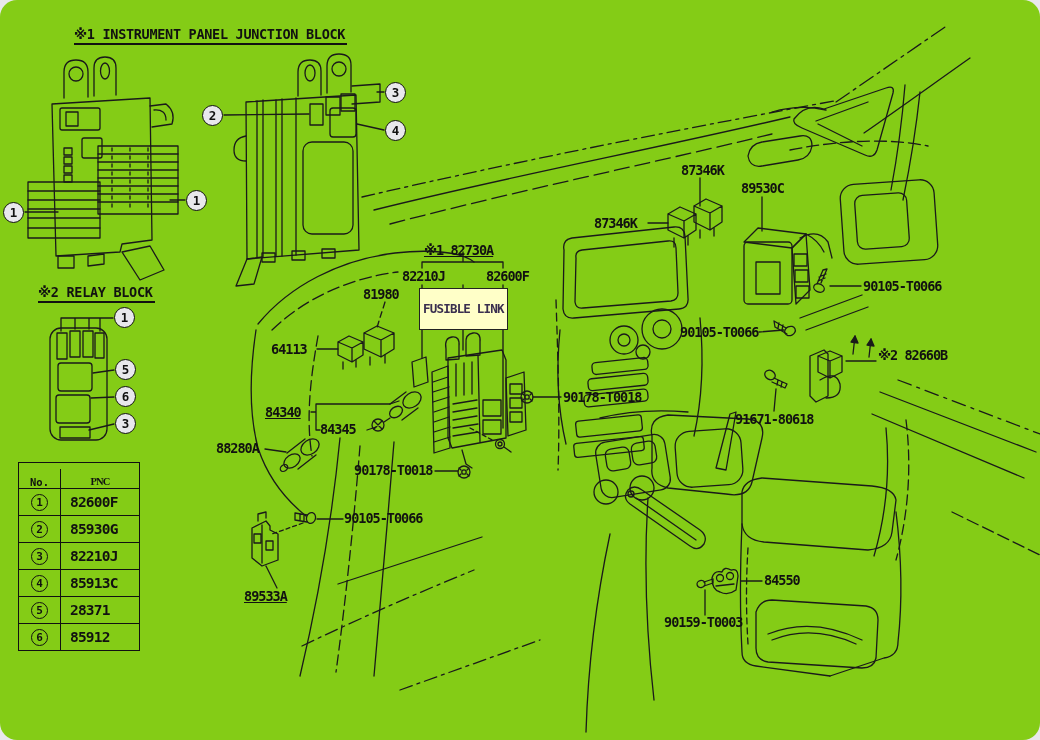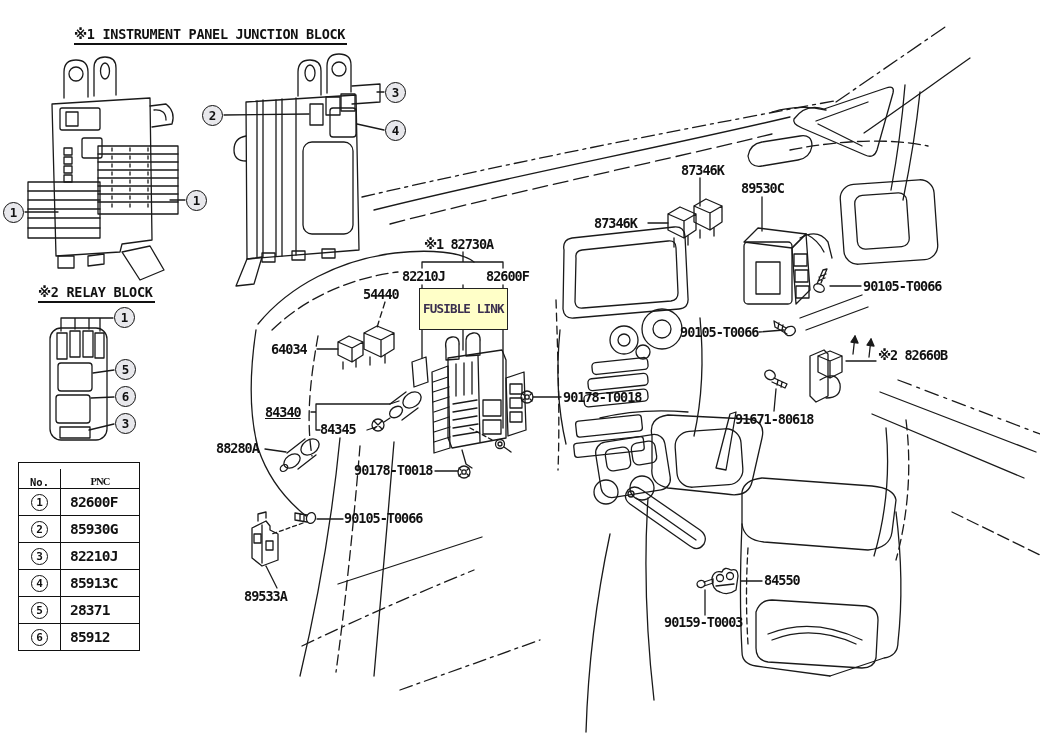--- a/index.html
+++ b/index.html
@@ -1,17 +1,17 @@
 <!DOCTYPE html>
 <html><head>
 <meta charset="utf-8">
 <style>
   html,body{margin:0;padding:0;background:#e8e8ec;}
-  #stage{position:relative;width:1040px;height:740px;background:#ffffff;overflow:hidden;
-         font-family:"DejaVu Sans Mono","DejaVu Sans",monospace;}
+  #stage{position:relative;width:1040px;height:740px;background:#84cc16;overflow:hidden;
+         font-family:"DejaVu Sans Mono","DejaVu Sans",monospace;border-radius:17px;}
   #art{position:absolute;left:0;top:0;}
   .lbl{position:absolute;font:bold 13.5px/1.15 "DejaVu Sans Mono","DejaVu Sans",monospace;
        letter-spacing:-1px;color:#111;white-space:nowrap;}
   .title{position:absolute;font:bold 13.5px/1.2 "DejaVu Sans Mono","DejaVu Sans",monospace;
        letter-spacing:-0.3px;color:#111;border-bottom:2px solid #111;padding:0 2px 1px 0;white-space:nowrap;}
   .co{position:absolute;width:21px;height:21px;border:1.7px solid #111;border-radius:50%;
       display:flex;align-items:center;justify-content:center;
       font:bold 12.5px "DejaVu Sans Mono",monospace;color:#111;box-sizing:border-box;background:#e8e8ec;}
   .fus{position:absolute;background:#ffffc8;border:1.4px solid #222;
        font:bold 12.5px/1.1 "DejaVu Sans Mono","DejaVu Sans",monospace;letter-spacing:-0.8px;
@@ -321,36 +321,36 @@
   <div class="co" style="left:385px;top:82px;">3</div>
   <div class="co" style="left:385px;top:120px;">4</div>
   <div class="co" style="left:114px;top:307px;">1</div>
   <div class="co" style="left:115px;top:359px;">5</div>
   <div class="co" style="left:115px;top:386px;">6</div>
   <div class="co" style="left:115px;top:413px;">3</div>
 
   <div class="lbl" style="left:681px;top:163px;">87346K</div>
   <div class="lbl" style="left:741px;top:181px;">89530C</div>
   <div class="lbl" style="left:594px;top:216px;">87346K</div>
-  <div class="lbl" style="left:424px;top:237px;">※1 82730A</div>
+  <div class="lbl" style="left:424px;top:243px;text-decoration:underline;">※1 82730A</div>
   <div class="lbl" style="left:402px;top:269px;">82210J</div>
   <div class="lbl" style="left:486px;top:269px;">82600F</div>
-  <div class="lbl" style="left:363px;top:287px;">54440</div>
-  <div class="lbl" style="left:271px;top:342px;">64034</div>
+  <div class="lbl" style="left:363px;top:287px;">81980</div>
+  <div class="lbl" style="left:271px;top:342px;">64113</div>
   <div class="lbl" style="left:863px;top:279px;">90105-T0066</div>
   <div class="lbl" style="left:680px;top:325px;">90105-T0066</div>
   <div class="lbl" style="left:878px;top:348px;">※2 82660B</div>
   <div class="lbl" style="left:563px;top:390px;">90178-T0018</div>
   <div class="lbl" style="left:735px;top:412px;">91671-80618</div>
   <div class="lbl" style="left:265px;top:405px;text-decoration:underline;">84340</div>
   <div class="lbl" style="left:320px;top:422px;">84345</div>
   <div class="lbl" style="left:216px;top:441px;">88280A</div>
   <div class="lbl" style="left:354px;top:463px;">90178-T0018</div>
   <div class="lbl" style="left:344px;top:511px;">90105-T0066</div>
-  <div class="lbl" style="left:244px;top:589px;">89533A</div>
+  <div class="lbl" style="left:244px;top:589px;text-decoration:underline;">89533A</div>
   <div class="lbl" style="left:764px;top:573px;">84550</div>
   <div class="lbl" style="left:664px;top:615px;">90159-T0003</div>
 
   <div class="fus" style="left:419px;top:288px;">FUSIBLE LINK</div>
 
   <div class="tbl">
     <div class="trow head">
       <div class="cno hd">No.</div>
       <div class="cpnc hd" style="justify-content:center;padding-left:0;font-family:Liberation Serif, serif;">PNC</div>
     </div>

